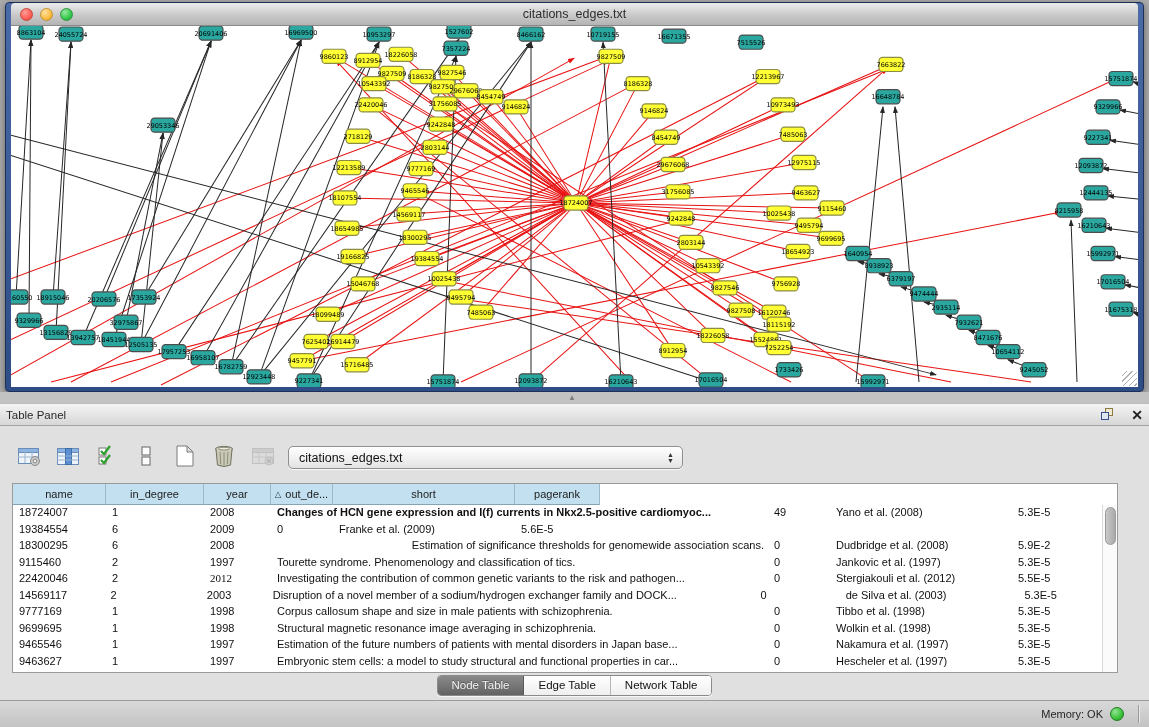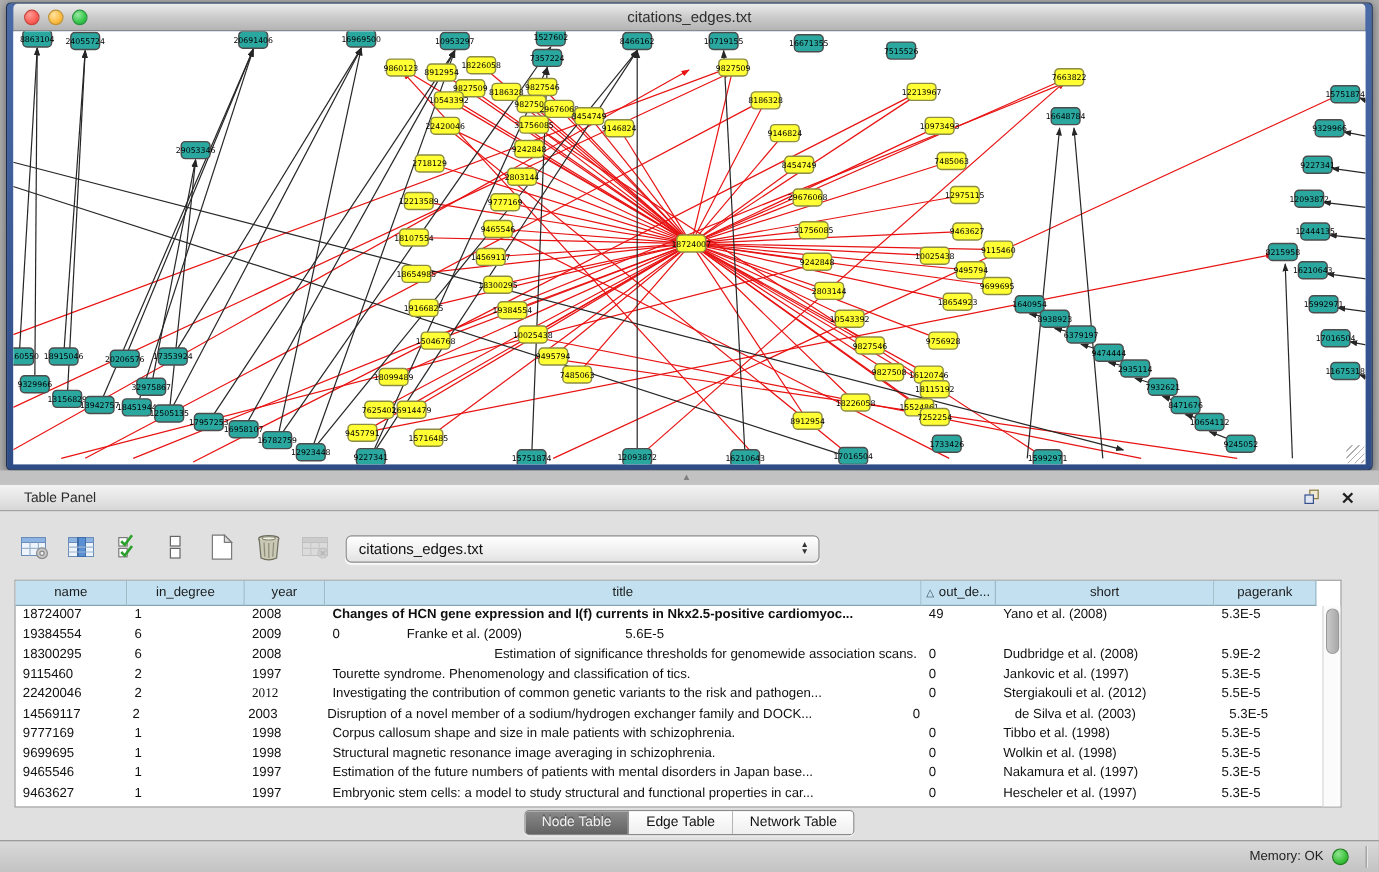--- a/index.html
+++ b/index.html
@@ -26,21 +26,21 @@
 
   
   .split { position:absolute; left:0; top:392px; width:1149px; height:11px; background:#c2c2c2; }
   .split-handle { position:absolute; left:565px; top:1px; width:14px; height:9px; color:#7e7e7e;
     font-size:8px; line-height:9px; text-align:center; }
 
   
   .panel { position:absolute; left:0; top:403px; width:1149px; height:297px; background:#e0e0e0; }
   .panel-header { height:23px; background:linear-gradient(180deg,#f4f4f4,#d7d7d7);
     border-top:1px solid #bcbcbc; border-bottom:1px solid #a2a2a2;
-    display:flex; align-items:center; padding:0 20px; }
+    display:flex; align-items:center; padding:0 6px; }
   .panel-title { font-size:11.5px; color:#2a2a2a; }
   .panel-header .spacer { flex:1; }
   .float-icon { width:14px; height:13px; position:relative; margin-right:16px; cursor:default; }
   .float-icon .sq-back { position:absolute; left:4px; top:0; width:8px; height:8px; border:1px solid #8a7a45; background:#efe9d2; }
   .float-icon .sq-front{ position:absolute; left:0; top:4px; width:8px; height:8px; border:1px solid #37508c; background:#dfe6f2; }
   .close-icon { font-size:14px; font-weight:bold; color:#1e1e1e; line-height:14px; cursor:default; }
 
   .toolbar { position:absolute; left:16px; top:38px; height:30px; display:flex; align-items:center; gap:13px; }
   .tool { width:26px; height:26px; display:flex; align-items:center; justify-content:center; }
   .tool svg { display:block; }
@@ -804,23 +804,20 @@
     <div class="thead" id="thead">
         <div class="th" style="width: 93px;">
           <span>name</span>
         </div>
         <div class="th" style="width: 98px;">
           <span>in_degree</span>
         </div>
         <div class="th" style="width: 67px;">
           <span>year</span>
         </div>
-        <div class="th" style="width: 497px;">
-          <span>title</span>
-        </div>
         <div class="th" style="width: 62px;">
           <span class="sort">△</span>
           <span>out_de...</span>
         </div>
         <div class="th" style="width: 182px;">
           <span>short</span>
         </div>
         <div class="th" style="width: 85px;">
           <span>pagerank</span>
         </div>

